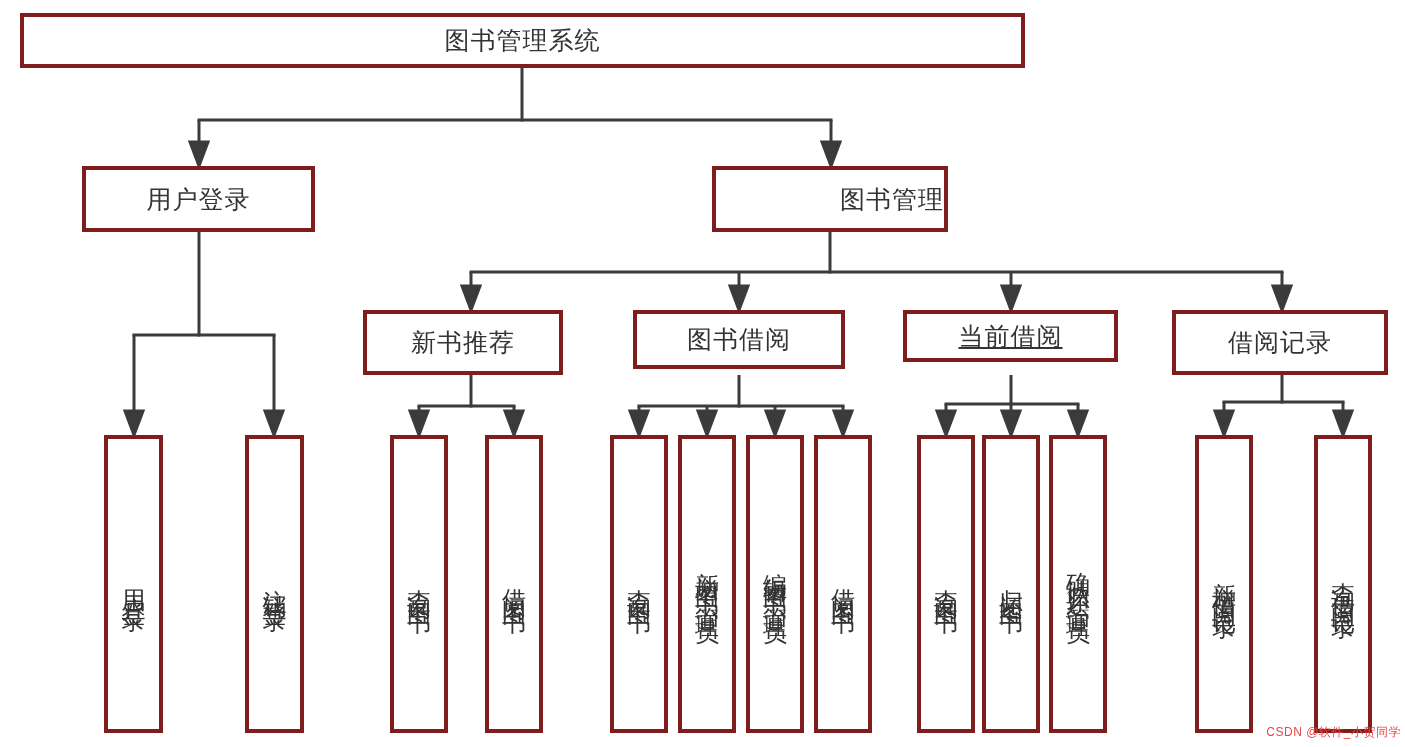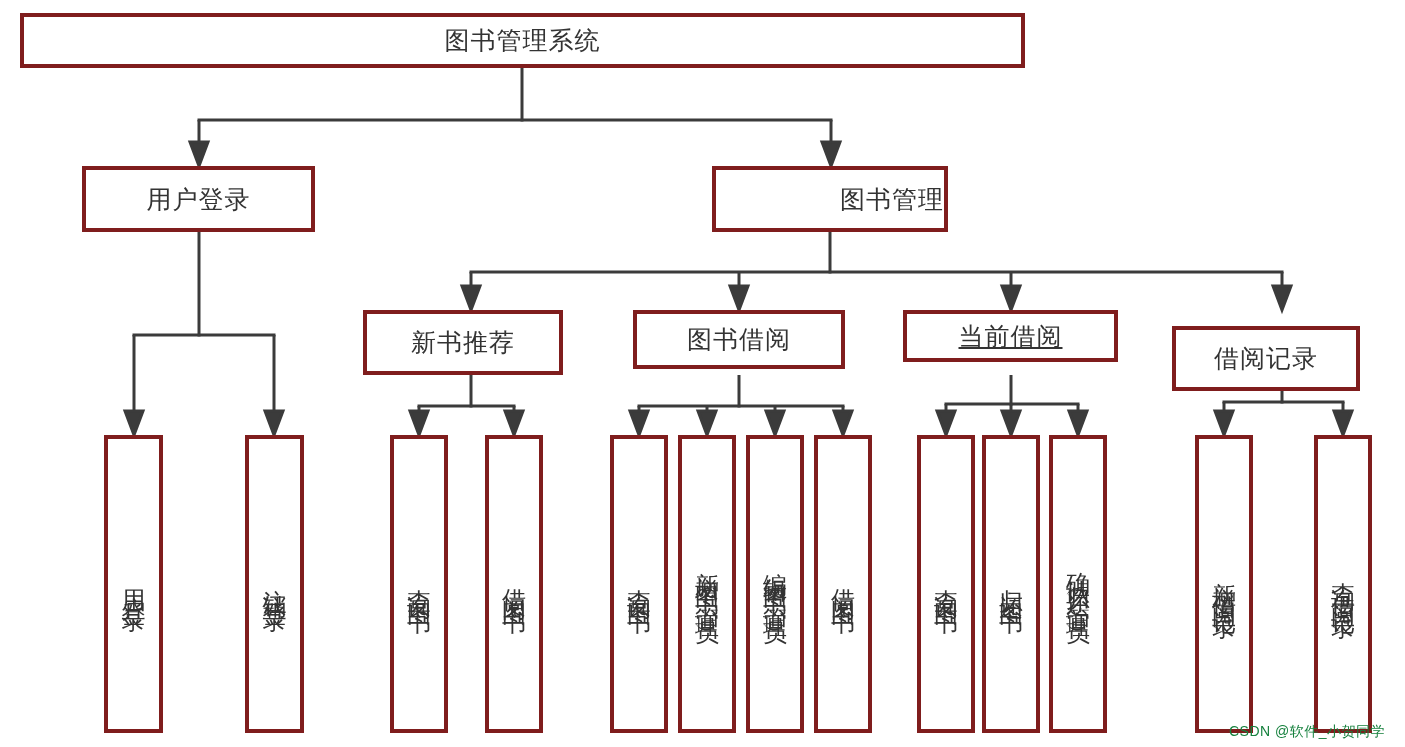--- a/index.html
+++ b/index.html
@@ -28,24 +28,24 @@
   }
   .leaf span {
     writing-mode: vertical-rl;
     text-orientation: mixed;
     letter-spacing: 7px;
     font-size: 24px;
     line-height: 1;
   }
   .watermark {
     position: absolute;
-    right: 20px;
+    right: 4px;
     bottom: 6px;
-    color: #15803d;
-    font-size: 14px;
+    color: #ef4444;
+    font-size: 12px;
     letter-spacing: 0.5px;
     white-space: nowrap;
   }
 </style>
 </head>
 <body>
 
 <div class="stage">
 
   <svg class="connectors" viewBox="0 0 1405 747" xmlns="http://www.w3.org/2000/svg" stroke="#3b3b3b" stroke-width="3" fill="#3b3b3b">
@@ -123,21 +123,21 @@
 
   <div class="node" style="left:363px; top:310px; width:200px; height:65px;">
     <span>新书推荐</span>
   </div>
   <div class="node" style="left:633px; top:310px; width:212px; height:59px;">
     <span>图书借阅</span>
   </div>
   <div class="node" style="left:903px; top:310px; width:215px; height:52px;text-decoration:underline;">
     <span>当前借阅</span>
   </div>
-  <div class="node" style="left:1172px; top:326px; width:188px; height:65px;">
+  <div class="node" style="left:1172px; top:310px; width:216px; height:65px;">
     <span>借阅记录</span>
   </div>
 
   <div class="node leaf" style="left:104px; top:435px; width:59px; height:298px;">
     <span>用户登录</span>
   </div>
   <div class="node leaf" style="left:245px; top:435px; width:59px; height:298px;">
     <span>注销登录</span>
   </div>
 

